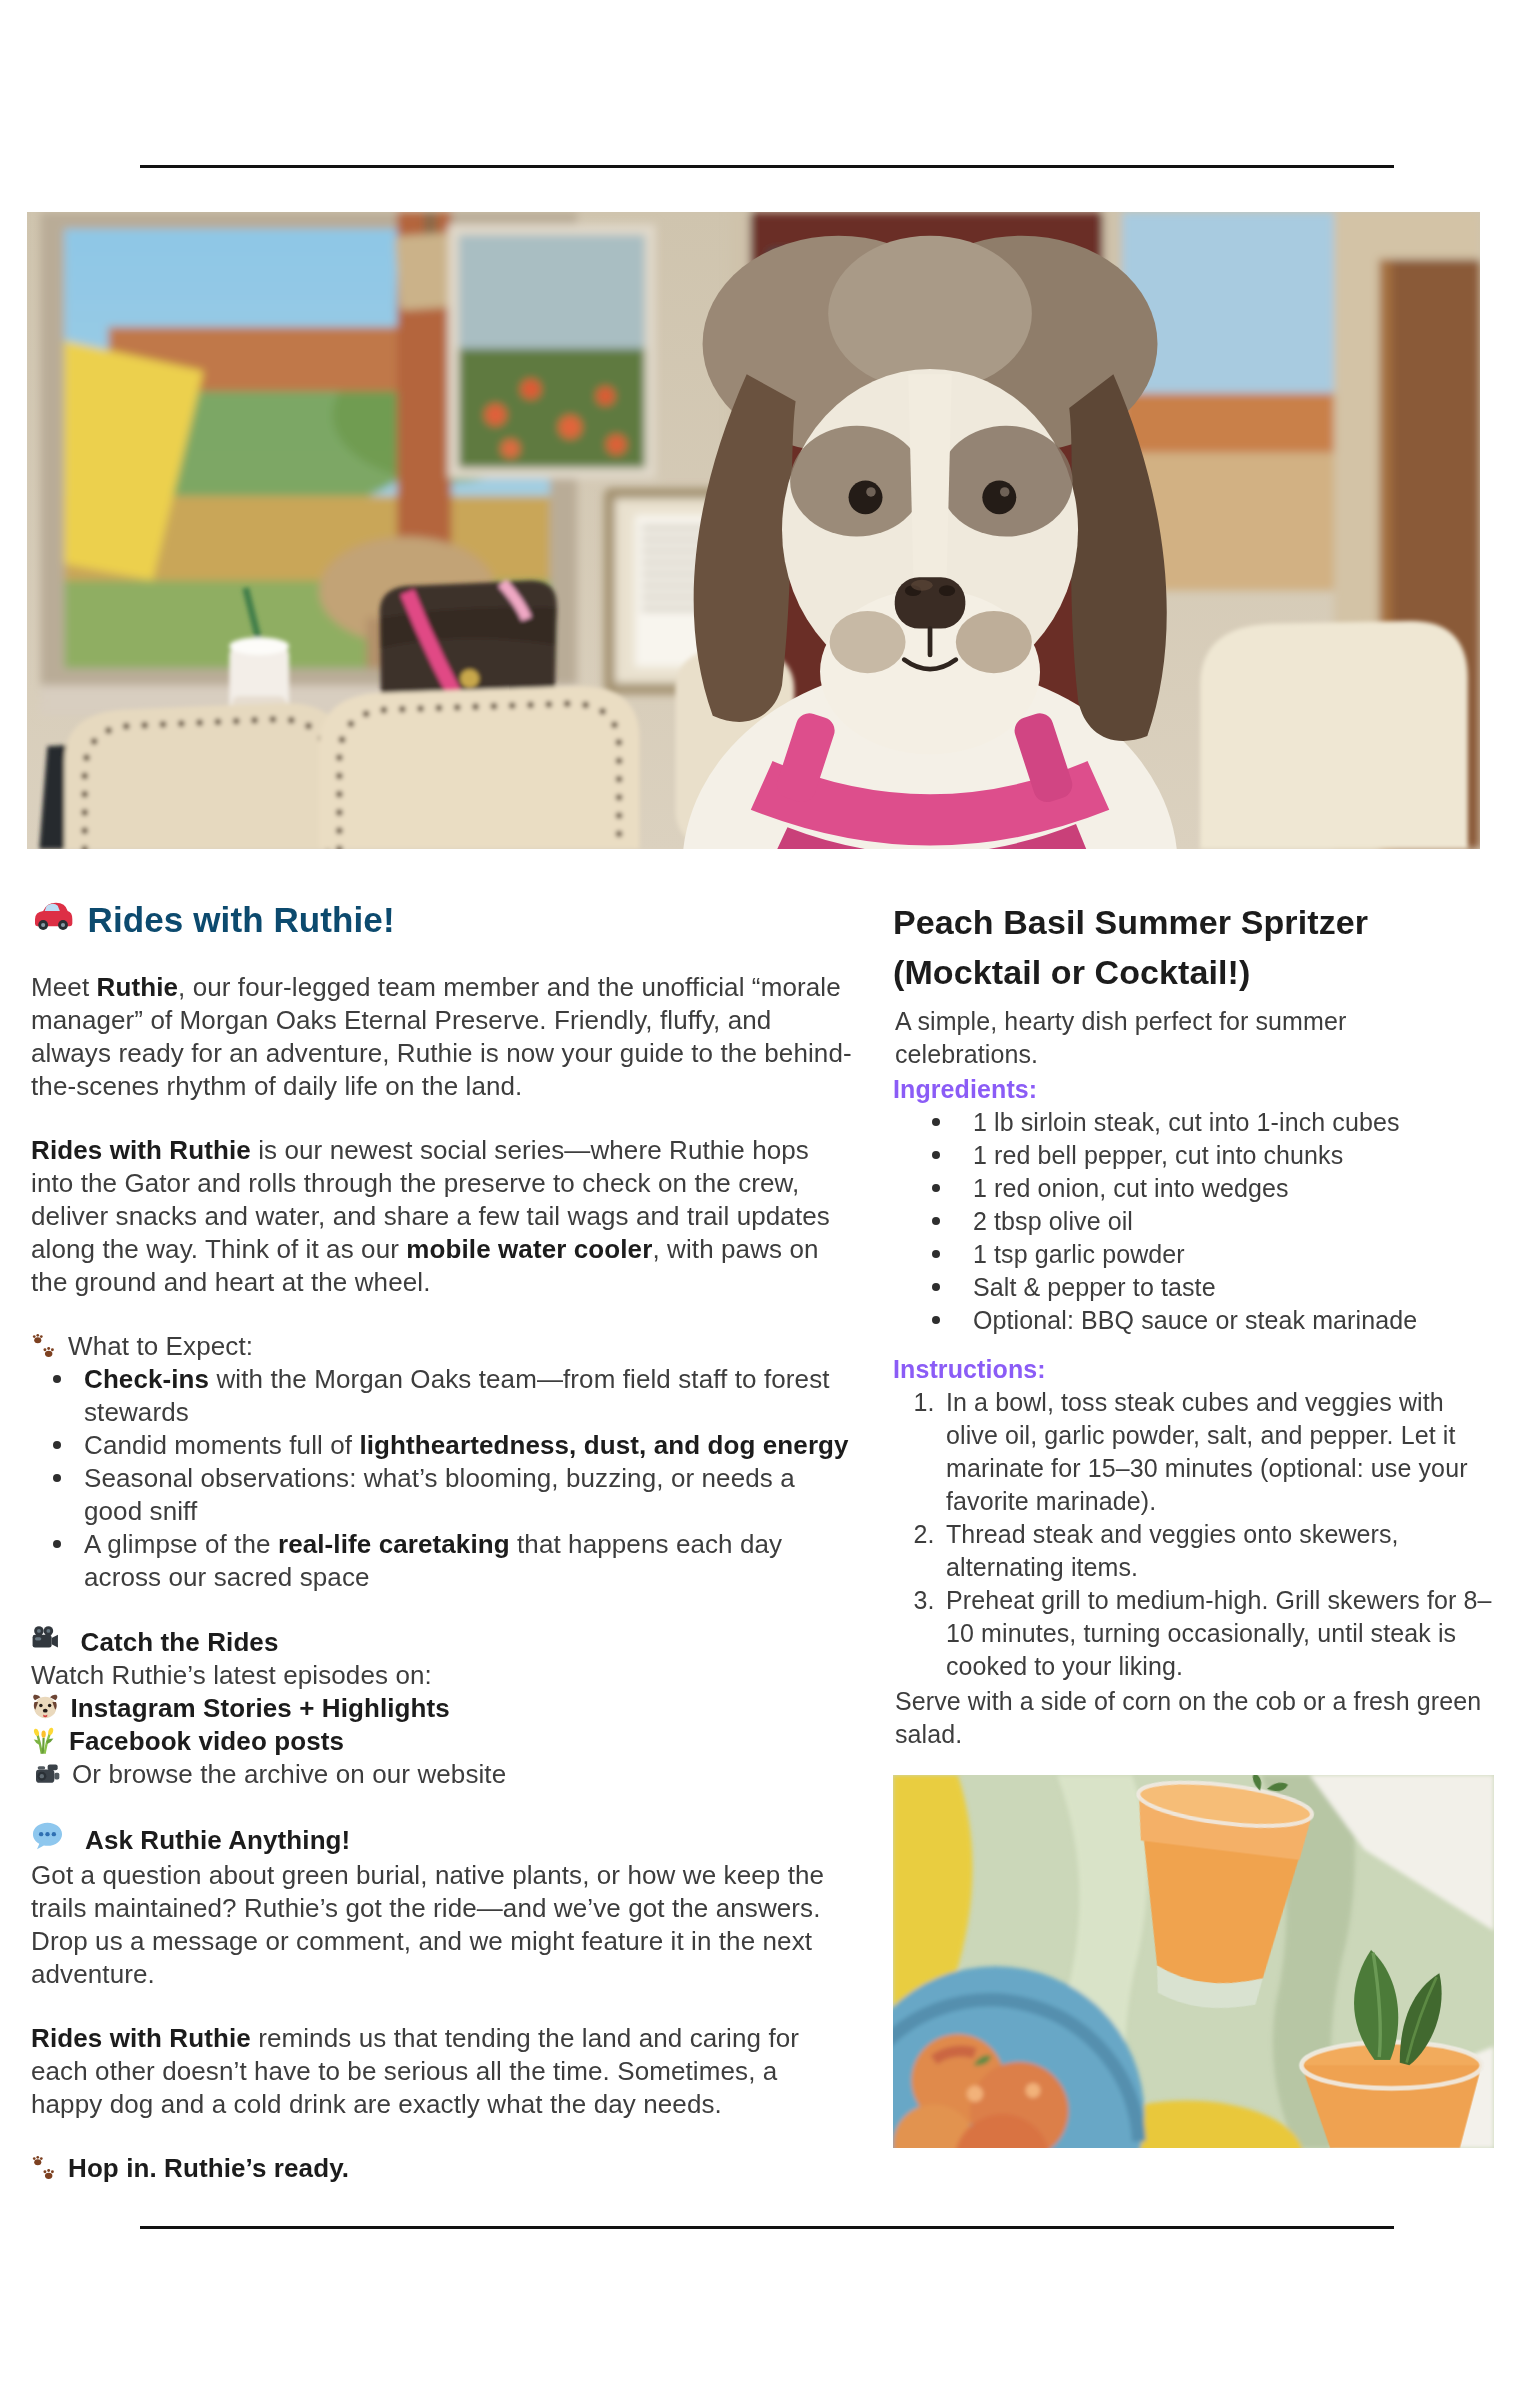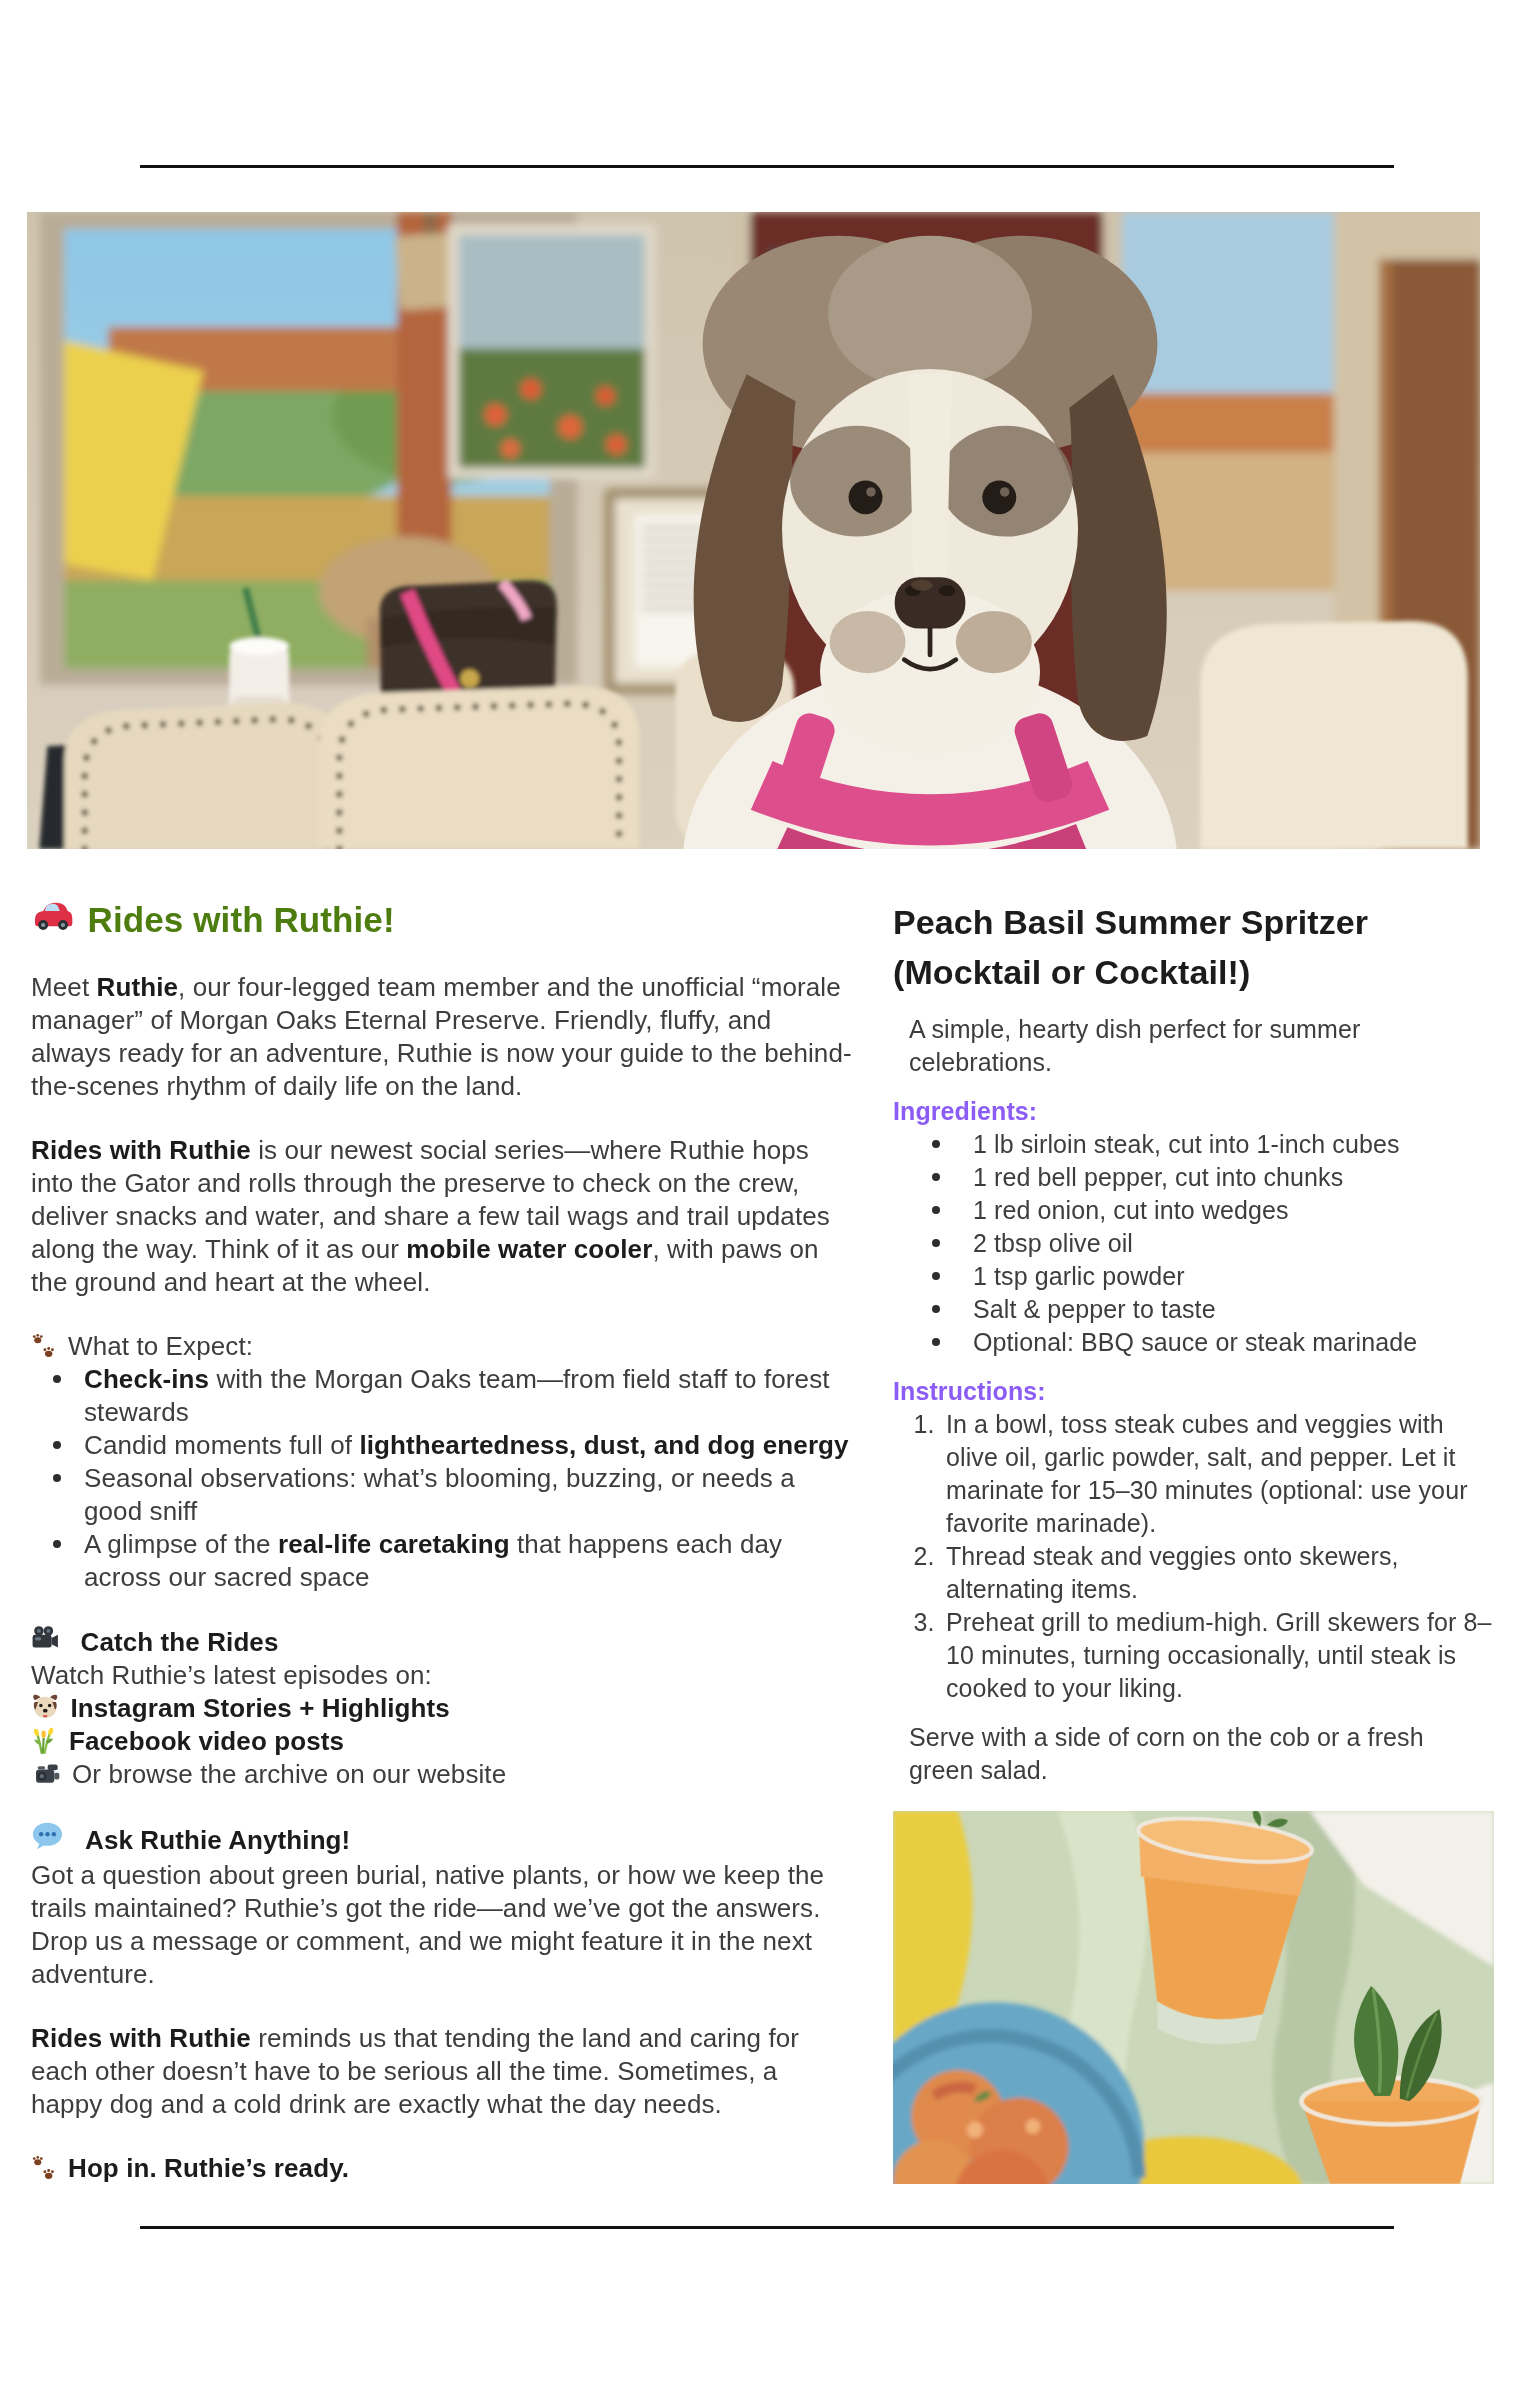--- a/index.html
+++ b/index.html
@@ -37,29 +37,29 @@
     display:flex;
   }
   .col-left{width:821px;flex:none;}
   .col-right{width:601px;flex:none;margin-left:41px;}
 
   .col{font-size:26px;line-height:33px;letter-spacing:0.1px;color:#3d3d3d;}
   .col b{color:#1c1c1c;font-weight:700;}
 
   h1.sec-title{
     display:flex;align-items:center;gap:13.6px;
-    font-size:35px;line-height:43px;color:#4d7c0f;
+    font-size:35px;line-height:43px;color:#0c4a6e;
     margin:0 0 30px 0;letter-spacing:0.1px;font-weight:700;text-align:center;
   }
   h1.recipe-title{
     font-size:34px;line-height:50px;color:#1c1c1c;
     margin:0 0 8.1px 0;font-weight:700;letter-spacing:0.1px;
   }
   .para{margin:0 0 31px 0;}
-  .para.tight{margin:16px;}
+  .para.tight{margin:2px;}
 
   .icon-line{display:flex;align-items:center;gap:11px;min-height:33px;}
   .icon-line.bold{font-weight:700;color:#1c1c1c;}
   .icon-line .ic{flex:none;display:inline-flex;}
 
   .sub-head{
     display:flex;align-items:center;gap:21px;
     font-size:26px;line-height:33px;font-weight:700;color:#1c1c1c;
     margin:0;
   }

